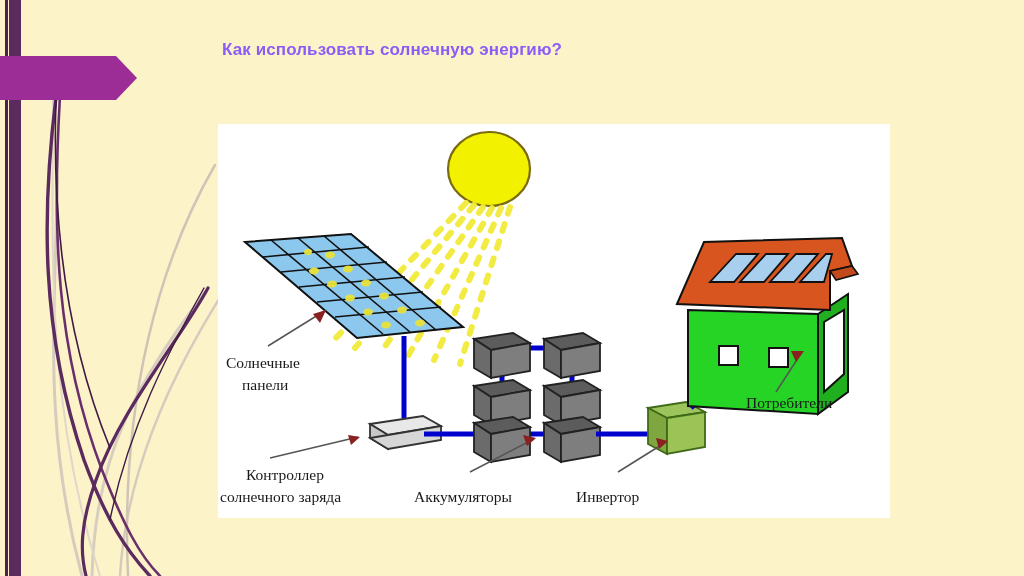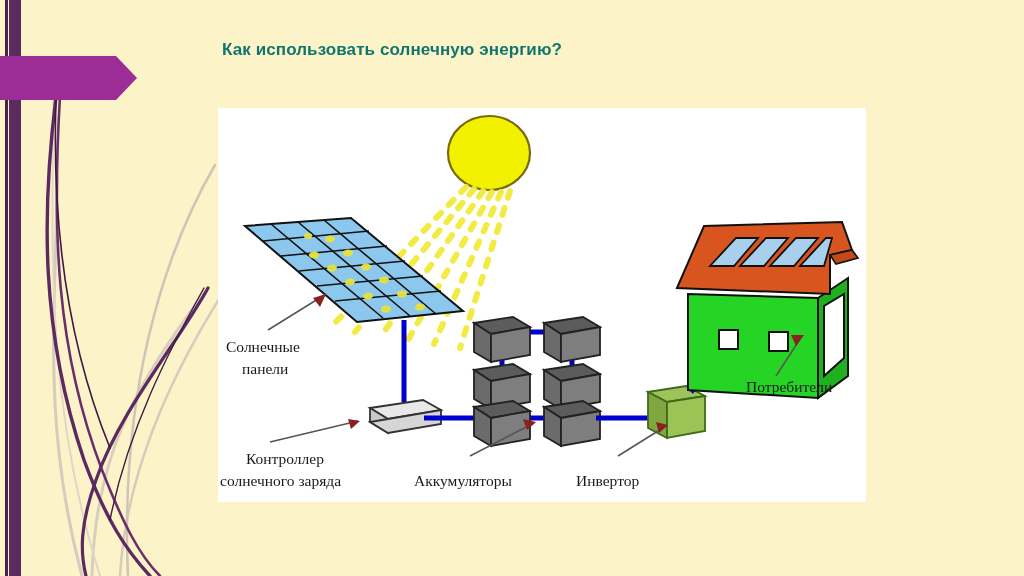--- a/index.html
+++ b/index.html
@@ -29,32 +29,33 @@
     pointer-events: none;
   }
   #slide-title {
     position: absolute;
     left: 222px;
     top: 40px;
     width: 540px;
     font-family: "Liberation Sans", sans-serif;
     font-size: 17px;
     font-weight: bold;
-    color: #0f766e;
+    color: #8b5cf6;
     letter-spacing: 0.1px;
     text-align: left;
     white-space: nowrap;
   }
   #diagram-panel {
     position: absolute;
     left: 218px;
-    top: 108px;
+    top: 124px;
     width: 648px;
     height: 394px;
     background: #FFFFFF;
+    padding-left: 24px;
   }
   #diagram-svg {
     position: absolute;
     left: 0;
     top: 0;
     width: 648px;
     height: 394px;
     display: block;
   }
   .dlabel {

